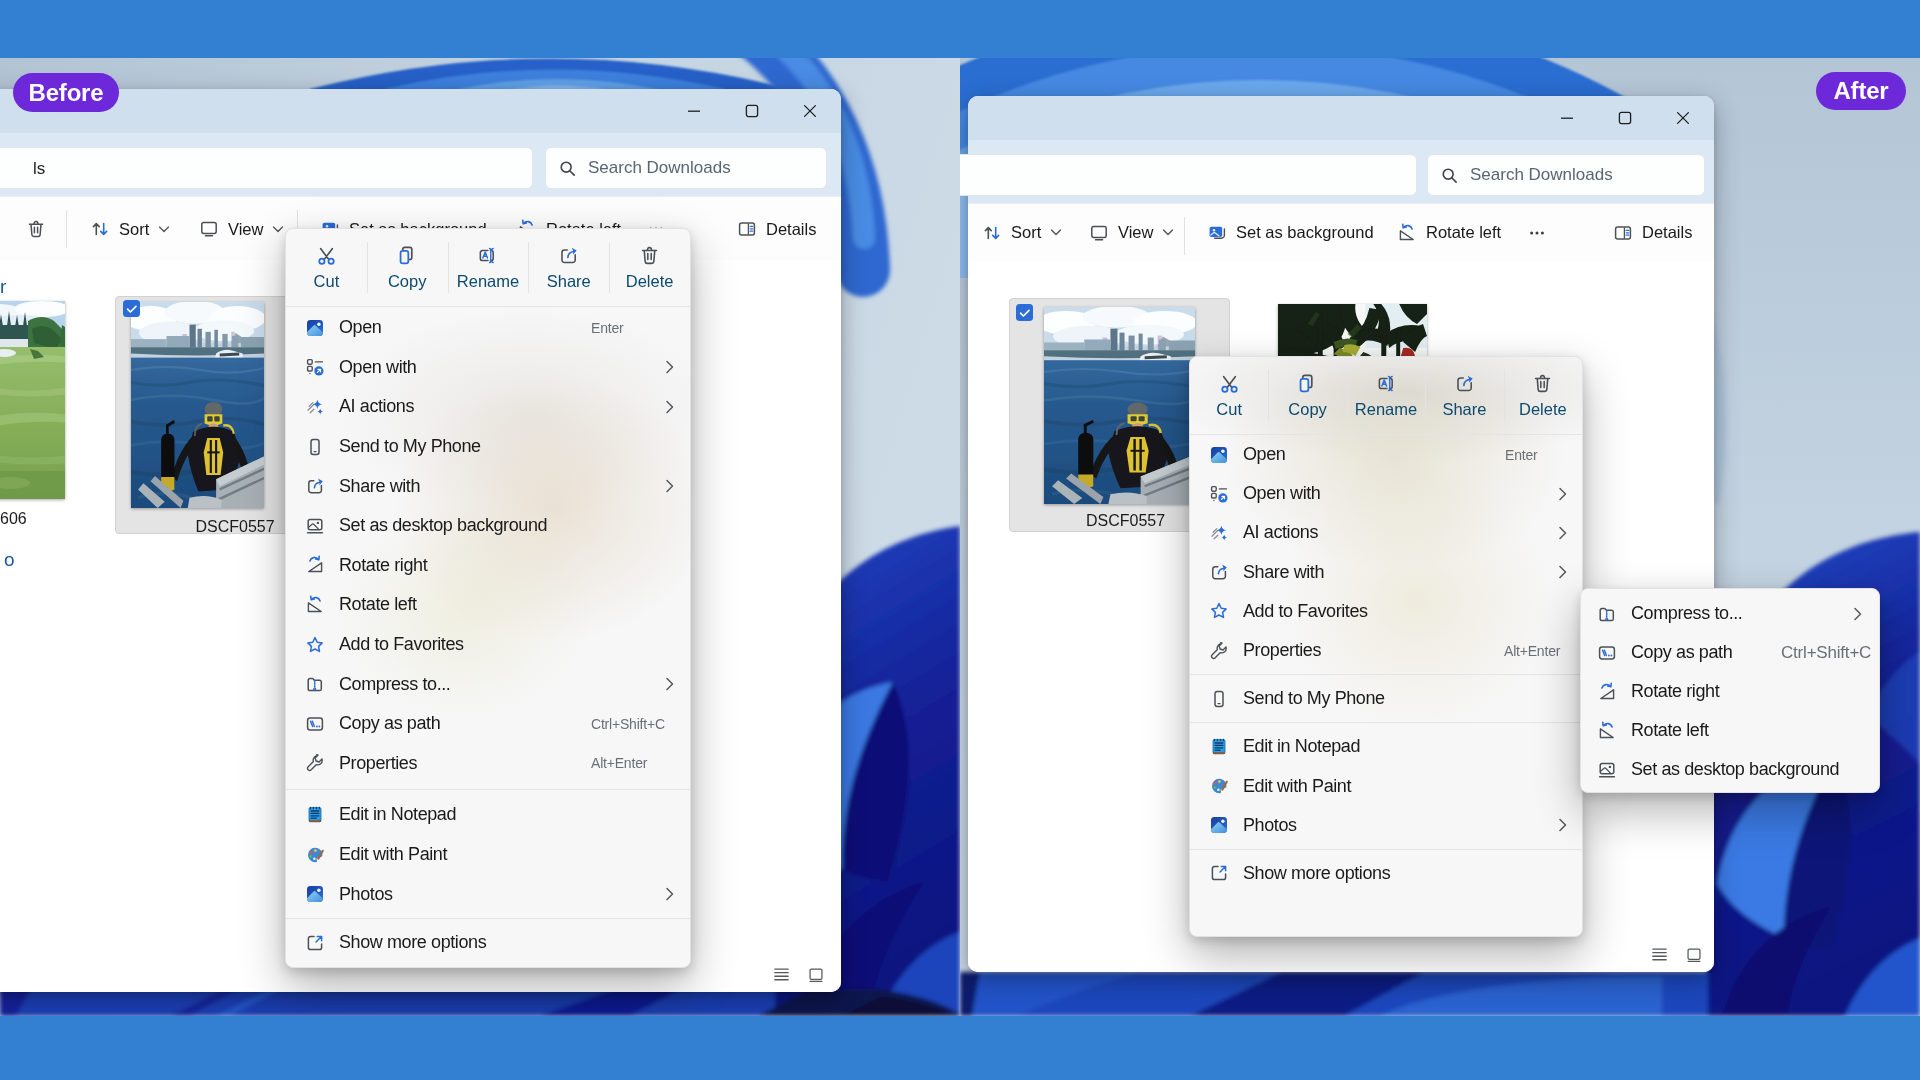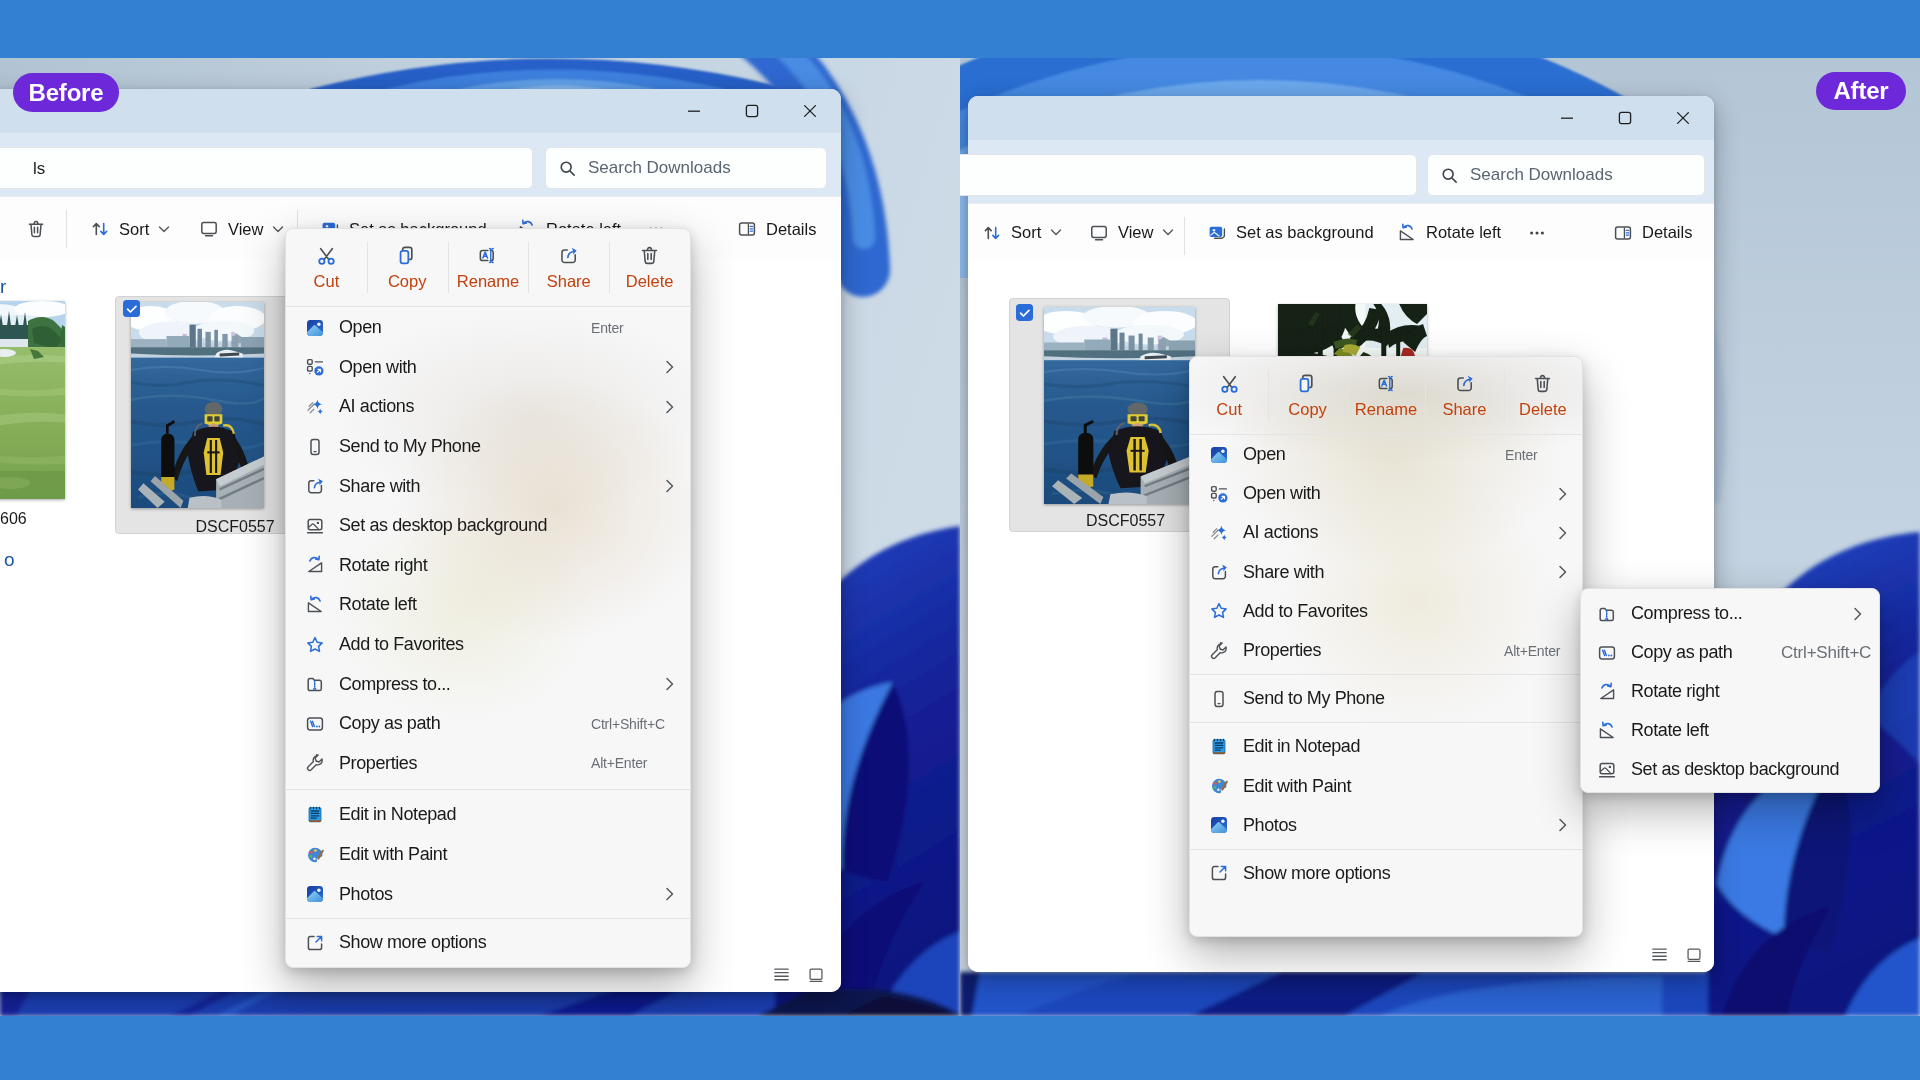--- a/index.html
+++ b/index.html
@@ -45,21 +45,21 @@
   .frag-blue{color:#1d55a6;}
   .statusicons{position:absolute;display:flex;gap:16px;align-items:center;}
 
   
   .menu{position:absolute;background:#f7f7f8;border:1px solid #e2e2e4;border-radius:8px;
     box-shadow:0 18px 45px rgba(0,0,0,.30),0 4px 12px rgba(0,0,0,.16);box-sizing:border-box;z-index:30;overflow:hidden;}
   .menu-blur{position:absolute;inset:0;pointer-events:none;}
   .quickrow{position:relative;display:flex;height:77px;border-bottom:1px solid #e4e4e6;}
   .quickbtn{flex:1 1 0;display:flex;flex-direction:column;align-items:center;justify-content:center;gap:7px;position:relative;}
   .quickbtn + .quickbtn::before{content:'';position:absolute;left:0;top:13px;bottom:13px;width:1px;background:#e3e3e5;}
-  .quicklabel{font-size:16.5px;color:#c2410c;line-height:1;}
+  .quicklabel{font-size:16.5px;color:#0c4a6e;line-height:1;}
   .mi{position:relative;display:flex;align-items:center;padding:0;}
   .mi-icon{position:absolute;left:19px;width:20px;height:20px;display:flex;align-items:center;justify-content:center;}
   .mi-label{position:absolute;left:53px;font-size:18px;letter-spacing:-0.4px;color:#1a1a1a;white-space:nowrap;}
   .mi-right{position:absolute;font-size:14px;letter-spacing:-0.2px;color:#6a6f76;white-space:nowrap;}
   .mi-chevron{position:absolute;display:flex;align-items:center;}
   .mdivider{height:1px;background:#e4e4e6;margin:4px 0;}
   .mi-highlight{position:absolute;left:5px;right:5px;top:1px;bottom:1px;background:#ededee;border-radius:5px;}
 
   svg{display:block;}
 </style>

